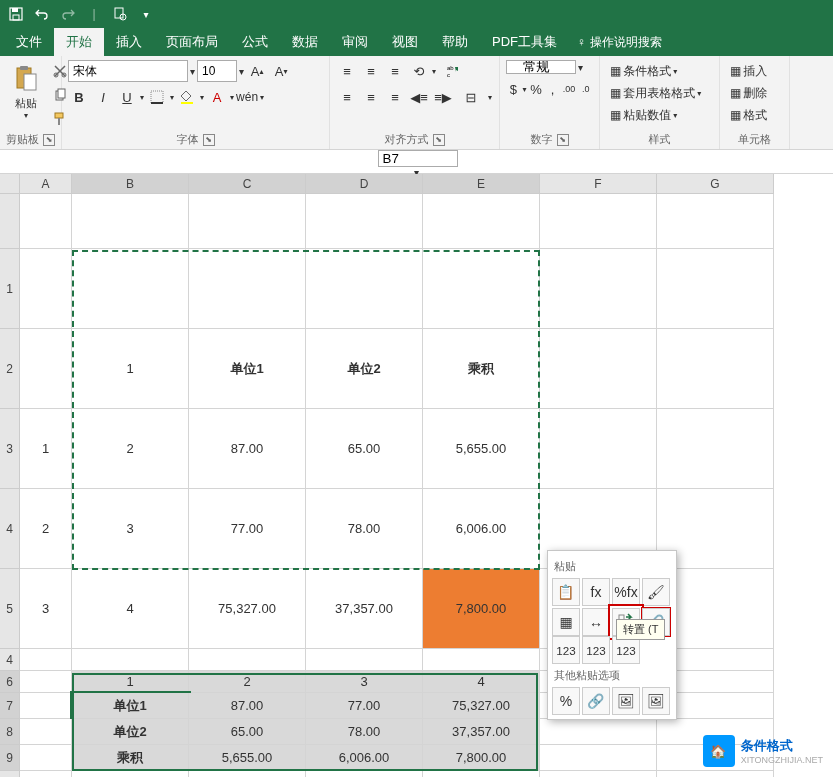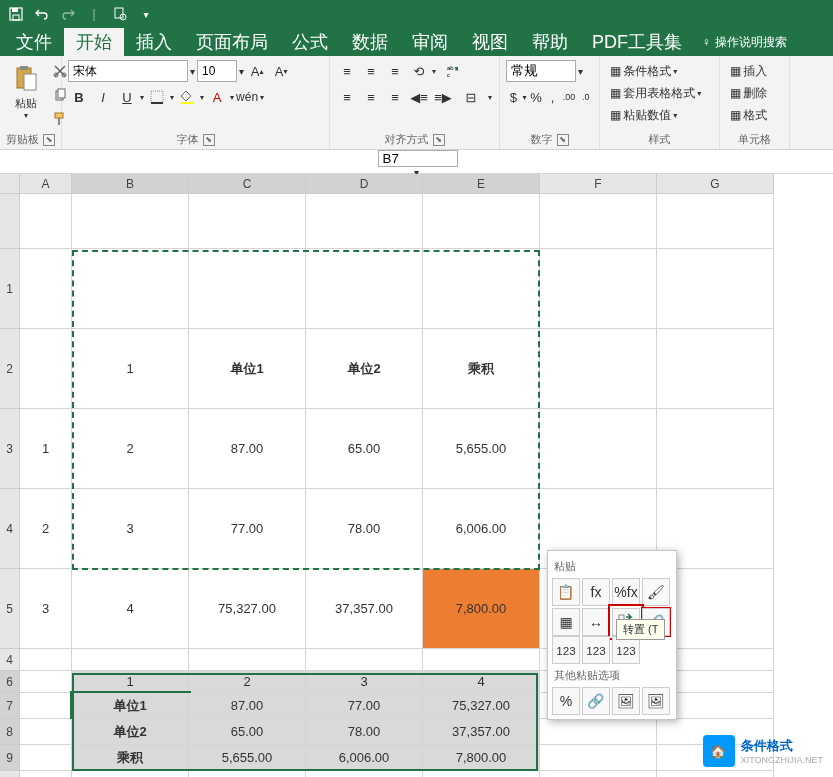--- a/index.html
+++ b/index.html
@@ -4,21 +4,21 @@
   <style>
     * { margin: 0; padding: 0; box-sizing: border-box; font-family: "Microsoft YaHei", "SimSun", sans-serif; }
     body { background: #fff; font-size: 12px; color: #333; }
     
     .title-bar { background: #217346; height: 28px; display: flex; align-items: center; padding: 0 4px; }
     .title-bar .qat { display: flex; gap: 2px; align-items: center; }
     .title-bar .qat-btn { width: 24px; height: 24px; display: flex; align-items: center; justify-content: center; color: white; cursor: pointer; }
     .title-bar .title-text { flex: 1; text-align: center; color: white; font-size: 12px; }
     
     .ribbon-tabs { background: #217346; height: 28px; display: flex; padding-left: 4px; }
-    .ribbon-tab { padding: 0 12px; height: 28px; display: flex; align-items: center; color: white; font-size: 18px; cursor: pointer; }
+    .ribbon-tab { padding: 0 12px; height: 28px; display: flex; align-items: center; color: white; font-size: 13px; cursor: pointer; }
     .ribbon-tab.active { background: #f3f3f3; color: #217346; }
     .tell-me { display: flex; align-items: center; color: white; padding: 0 8px; gap: 4px; }
     
     .ribbon { background: #f3f3f3; height: 94px; border-bottom: 1px solid #d4d4d4; display: flex; }
     .ribbon-group { border-right: 1px solid #e1e1e1; padding: 4px 6px 2px; display: flex; flex-direction: column; }
     .ribbon-group-content { flex: 1; display: flex; gap: 2px; }
     .ribbon-group-label { text-align: center; font-size: 11px; color: #666; padding-top: 2px; display: flex; justify-content: center; align-items: center; gap: 4px; }
     .dialog-launcher { width: 12px; height: 12px; border: 1px solid #888; font-size: 8px; display: flex; align-items: center; justify-content: center; }
     
     .big-btn { display: flex; flex-direction: column; align-items: center; padding: 2px 4px; cursor: pointer; min-width: 40px; }
@@ -233,21 +233,21 @@
     </div>
     <div class="ribbon-group-label">
         <span>对齐方式</span>
         <span class="dialog-launcher">⬊</span>
       </div>
   </div>
 
   <div class="ribbon-group" style="width:100px">
     <div class="ribbon-group-content" style="flex-direction:column;gap:4px">
       <div class="font-row">
-        <input style="width: 70px; height: 22px; border: 1px solid rgb(171, 171, 171); padding: 0px 4px;" value="常规">
+        <input style="width: 70px; height: 14px; border: 1px solid rgb(171, 171, 171); padding: 0px 16px;" value="常规">
         <span style="font-size:10px">▾</span>
       </div>
       <div class="font-row">
         <div class="fmt-btn">$</div>
         <span style="font-size:8px">▾</span>
         <div class="fmt-btn">%</div>
         <div class="fmt-btn">,</div>
         <div class="fmt-btn" style="font-size:9px">.00</div>
         <div class="fmt-btn" style="font-size:9px">.0</div>
       </div>

